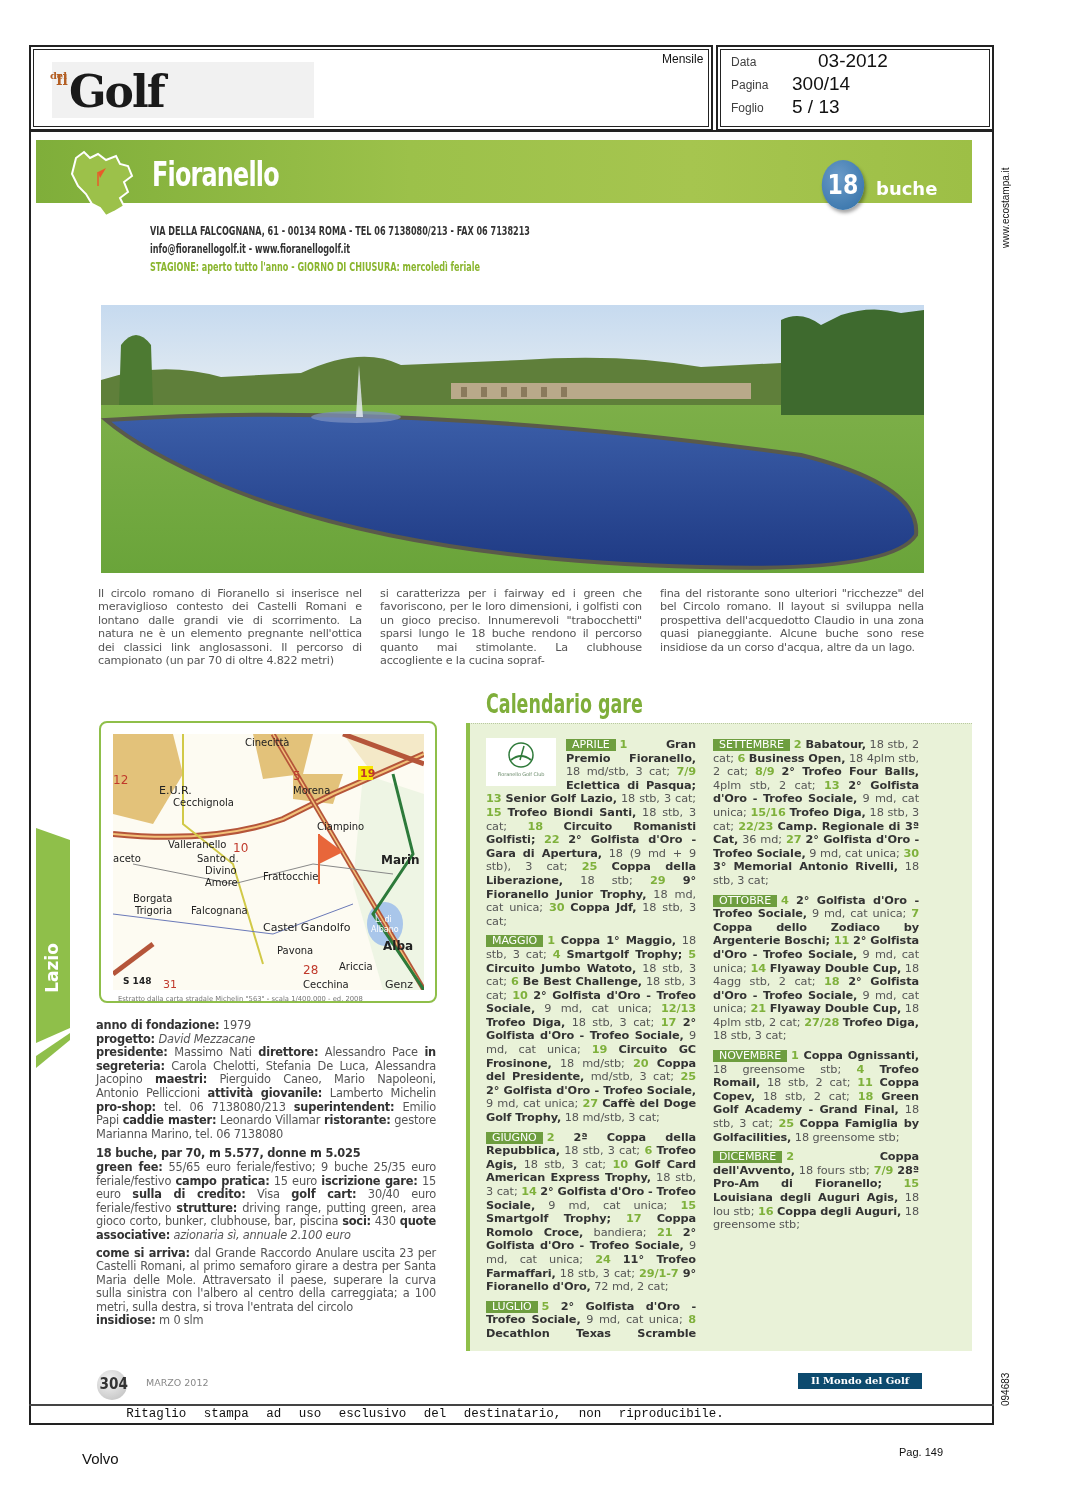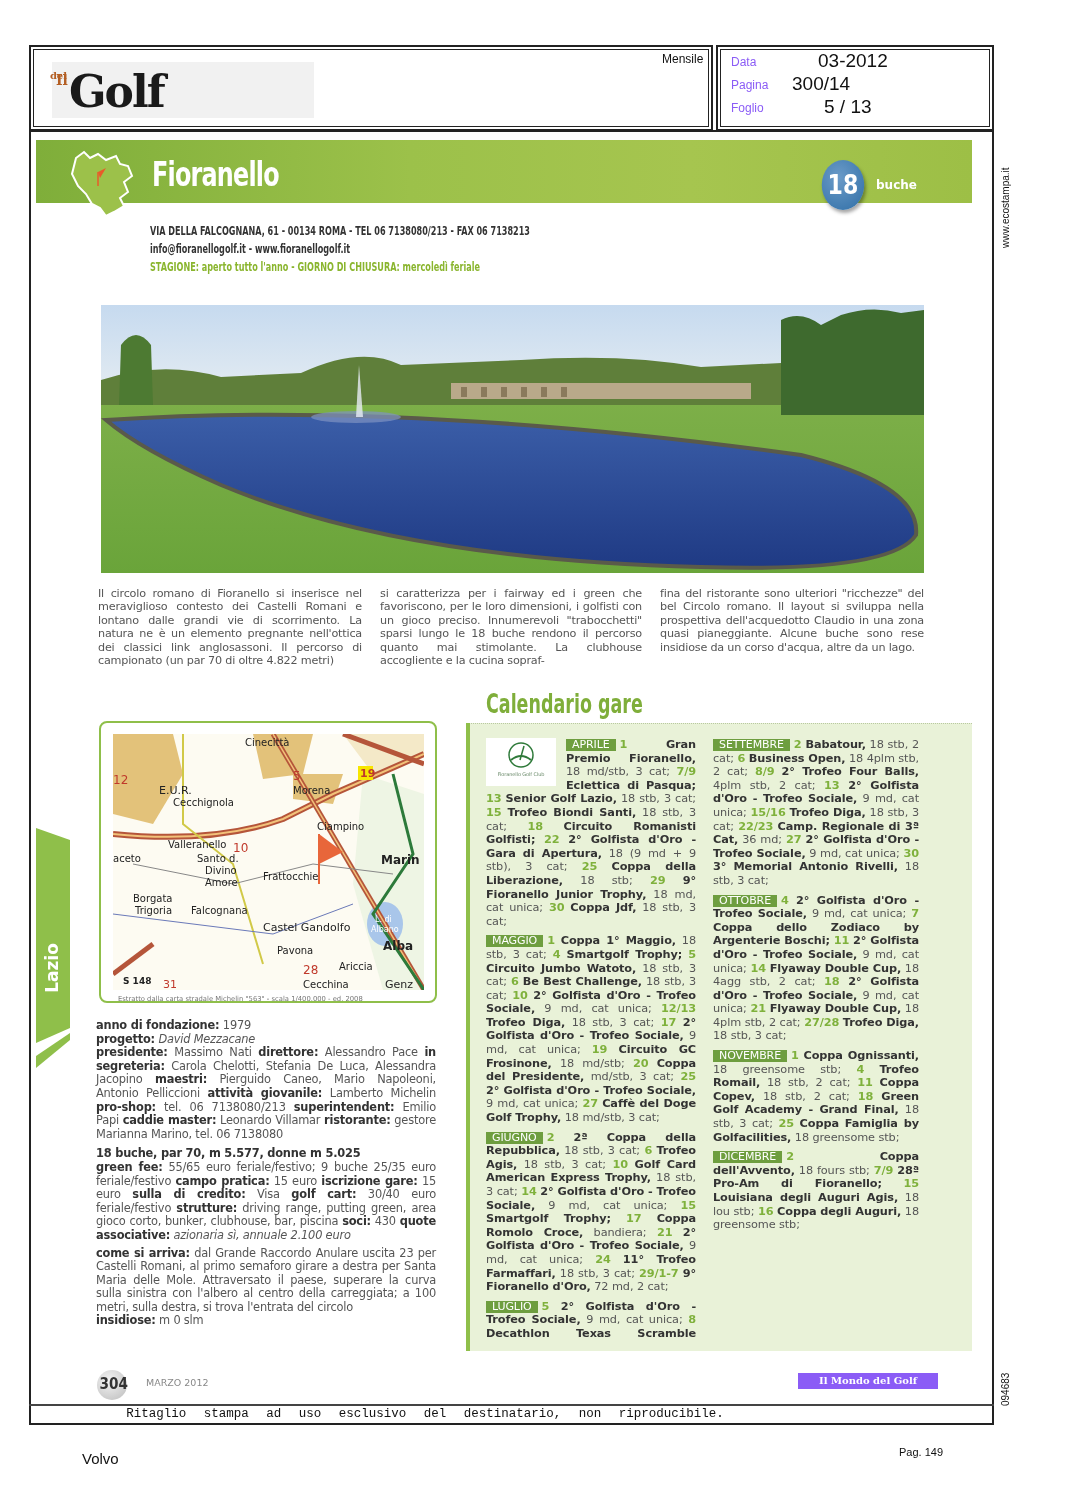--- a/index.html
+++ b/index.html
@@ -6,30 +6,30 @@
   body{width:1069px;height:1500px;background:#fff;position:relative;font-family:"DejaVu Sans",sans-serif;color:#333;overflow:hidden;}
   
   .hbox{position:absolute;border:2px solid #222;}
   .hbox .inner{position:absolute;inset:2px;border:1px solid #222;}
   #logo{position:absolute;left:52px;top:62px;width:262px;height:56px;background:#f1f1f1;display:flex;align-items:flex-end;padding:0 0 4px 4px;}
   #logo .il{font-family:"DejaVu Serif",serif;font-weight:bold;color:#b45f24;font-size:14px;align-self:flex-start;margin-top:10px;}
   #logo .mondo{font-family:"DejaVu Serif",serif;font-weight:bold;color:#b45f24;font-size:44px;letter-spacing:-2px;line-height:44px;}
   #logo .del{font-family:"DejaVu Serif",serif;font-weight:bold;color:#b45f24;font-size:10px;align-self:flex-start;margin-top:8px;margin-left:-18px;margin-right:2px;}
   #logo .golf{font-family:"DejaVu Serif",serif;font-weight:bold;color:#1a1a1a;font-size:44px;letter-spacing:-2px;line-height:44px;}
   .mensile{position:absolute;left:662px;top:52px;font-family:"Liberation Sans",sans-serif;font-size:12px;color:#111;}
-  .meta-label{position:absolute;left:731px;font-family:"Liberation Sans",sans-serif;font-size:12px;color:#8b5cf6;}
+  .meta-label{position:absolute;left:731px;font-family:"Liberation Sans",sans-serif;font-size:12px;color:#404040;}
   .meta-val{position:absolute;left:792px;font-family:"Liberation Sans",sans-serif;font-size:19px;color:#111;}
   
   #frame{position:absolute;left:29px;top:130px;width:965px;height:1295px;border:2px solid #222;}
   
   #banner{position:absolute;left:36px;top:140px;width:936px;height:63px;background:linear-gradient(90deg,#7fae3a 0%,#9cc14a 40%,#a6c54f 70%,#9dbf46 100%);}
   #banner .title{position:absolute;left:116px;top:14px;font-family:"DejaVu Sans Condensed","DejaVu Sans",sans-serif;font-weight:bold;font-size:34px;color:#fff;letter-spacing:-1px;transform:scaleX(0.78);transform-origin:left;}
   #lazio-shape{position:absolute;left:66px;top:146px;width:80px;height:75px;}
   #badge18{position:absolute;left:818px;top:160px;width:50px;height:50px;border-radius:50%;background:radial-gradient(circle at 40% 35%,#6b9bc8,#2f6ea6);box-shadow:2px 3px 4px rgba(0,0,0,.35);color:#fff;font-weight:bold;font-size:26px;display:flex;align-items:center;justify-content:center;transform:scaleX(.85);}
-  #buche{position:absolute;left:876px;top:178px;color:#fff;font-weight:bold;font-size:12px;}
+  #buche{position:absolute;left:876px;top:178px;color:#fff;font-weight:bold;font-size:18px;}
   .addr{position:absolute;left:150px;font-family:"DejaVu Sans Condensed","DejaVu Sans",sans-serif;font-weight:bold;font-size:12.5px;color:#333;transform:scaleX(.72);transform-origin:left;white-space:nowrap;}
   .addr.green{color:#8ab52e;}
   
   #photo{position:absolute;left:101px;top:305px;width:823px;height:268px;overflow:hidden;background:linear-gradient(180deg,#cfe0f1 0%,#b9d1ea 25%,#8aa35a 34%,#7aa843 45%,#8fc04e 100%);}
   
   .intro{position:absolute;top:587px;font-family:"DejaVu Sans",sans-serif;font-size:11.2px;line-height:13.4px;color:#555;text-align:justify;letter-spacing:-0.2px;}
   
   #mapbox{position:absolute;left:99px;top:721px;width:338px;height:282px;border:2px solid #8fbf4a;border-radius:8px;background:#fff;}
   #map{position:absolute;left:113px;top:734px;width:311px;height:256px;overflow:hidden;background:#fdfbf2;}
   #map-caption{position:absolute;left:118px;top:995px;font-size:6.8px;color:#777;white-space:nowrap;}
@@ -47,21 +47,21 @@
   .cal-col .month{margin-bottom:6px;}
   .mlabel{display:inline-block;background:#6e9e3f;color:#fff;padding:0 6px;font-size:11px;line-height:12px;margin-right:4px;}
   .num{color:#7fb13c;font-weight:bold;}
   .ev{color:#333;font-weight:bold;}
   #club-logo{float:left;width:70px;height:48px;background:#fff;margin:0 10px 4px 0;position:relative;}
   
   #pgnum{position:absolute;left:93px;top:1370px;width:38px;height:30px;}
   #pgnum .ball{position:absolute;left:4px;top:0;width:30px;height:30px;border-radius:50%;background:radial-gradient(circle at 40% 35%,#f4f4f4,#bbb);}
   #pgnum span{position:absolute;left:4px;top:4px;font-weight:bold;font-size:16px;color:#333;transform:scaleX(.85);}
   #month-foot{position:absolute;left:146px;top:1377px;font-size:9.5px;color:#888;}
-  #brand-foot{position:absolute;left:798px;top:1373px;width:140px;height:16px;background:#8b5cf6;color:#fff;font-family:"DejaVu Serif",serif;font-weight:bold;font-size:10px;text-align:center;line-height:16px;}
+  #brand-foot{position:absolute;left:798px;top:1373px;width:124px;height:16px;background:#0c4a6e;color:#fff;font-family:"DejaVu Serif",serif;font-weight:bold;font-size:10px;text-align:center;line-height:16px;}
   #ritaglio-line{position:absolute;left:29px;top:1404px;width:965px;height:2px;background:#444;}
   #ritaglio{position:absolute;left:29px;top:1407px;width:792px;text-align:center;font-family:"Liberation Mono",monospace;font-size:12.5px;color:#111;word-spacing:10px;}
   #volvo{position:absolute;left:82px;top:1450px;font-family:"Liberation Sans",sans-serif;font-size:15px;color:#111;}
   #pag{position:absolute;left:899px;top:1446px;font-family:"Liberation Sans",sans-serif;font-size:11px;color:#111;}
   .vert{position:absolute;font-family:"Liberation Sans",sans-serif;font-size:10px;color:#111;transform:rotate(-90deg);transform-origin:left top;white-space:nowrap;}
 </style>
 </head>
 <body>
 
 <div class="hbox" style="left:29px;top:45px;width:684px;height:86px;">
@@ -76,21 +76,21 @@
   <span class="del">del</span>
   <span class="golf">Golf</span>
 </div>
 <div class="mensile">Mensile</div>
 
 <div class="meta-label" style="top:55px;">Data</div>
 <div class="meta-val" style="top:50px;left:818px;">03-2012</div>
 <div class="meta-label" style="top:78px;">Pagina</div>
 <div class="meta-val" style="top:73px;">300/14</div>
 <div class="meta-label" style="top:101px;">Foglio</div>
-<div class="meta-val" style="top:96px;margin-left:32px;">5 / 13</div>
+<div class="meta-val" style="top:96px;">5 / 13</div>
 
 <div class="vert" style="left:1000px;top:248px;">www.ecostampa.it</div>
 <div class="vert" style="left:1000px;top:1406px;">094683</div>
 
 <div id="frame"></div>
 
 <div id="banner">
   <div class="title">Fioranello</div>
 </div>
 <svg id="lazio-shape" viewBox="0 0 80 75">

